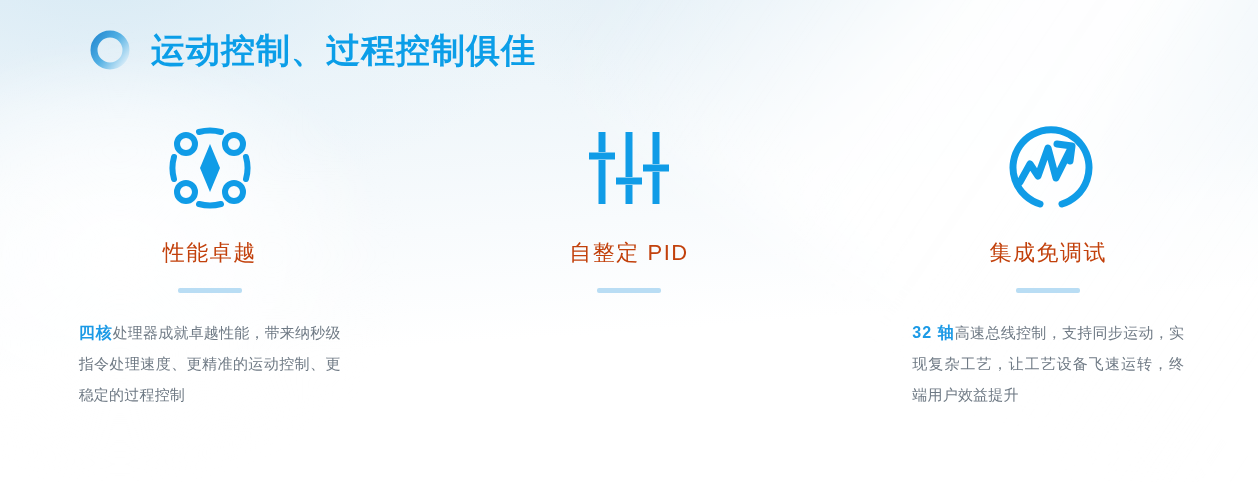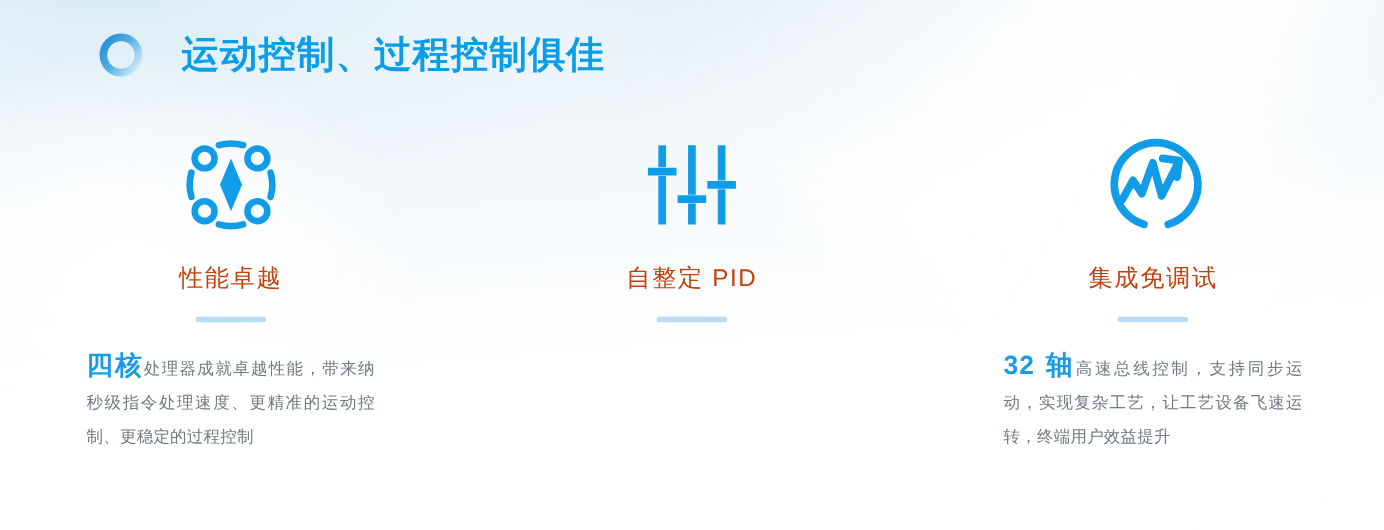--- a/index.html
+++ b/index.html
@@ -55,21 +55,21 @@
     height: 482px;
   }
 
   
   .section-header {
     position: absolute;
     left: 88px;
     top: 28px;
     display: flex;
     align-items: center;
-    gap: 33px;
+    gap: 19px;
   }
   .header-ring { width: 44px; height: 44px; display: block; flex: none; }
   .section-title {
     font-size: 34px;
     font-weight: bold;
     color: #0b9ee8;
     letter-spacing: 1px;
     line-height: 1;
     white-space: nowrap;
   }
@@ -110,21 +110,21 @@
     width: 262px;
     font-size: 15px;
     line-height: 31px;
     color: #6f7a85;
     text-align: justify;
     text-align-last: left;
     letter-spacing: 0.2px;
   }
   .feature-desc .hl {
     color: #1b9ae6;
-    font-size: 24px;
+    font-size: 16px;
     font-weight: bold;
     letter-spacing: 1px;
   }
   .col-2 .feature-desc { width: 278px; }
   .col-3 .feature-desc { width: 272px; }
 </style>
 </head>
 <body>
 
 <div id="page-bg"></div>

